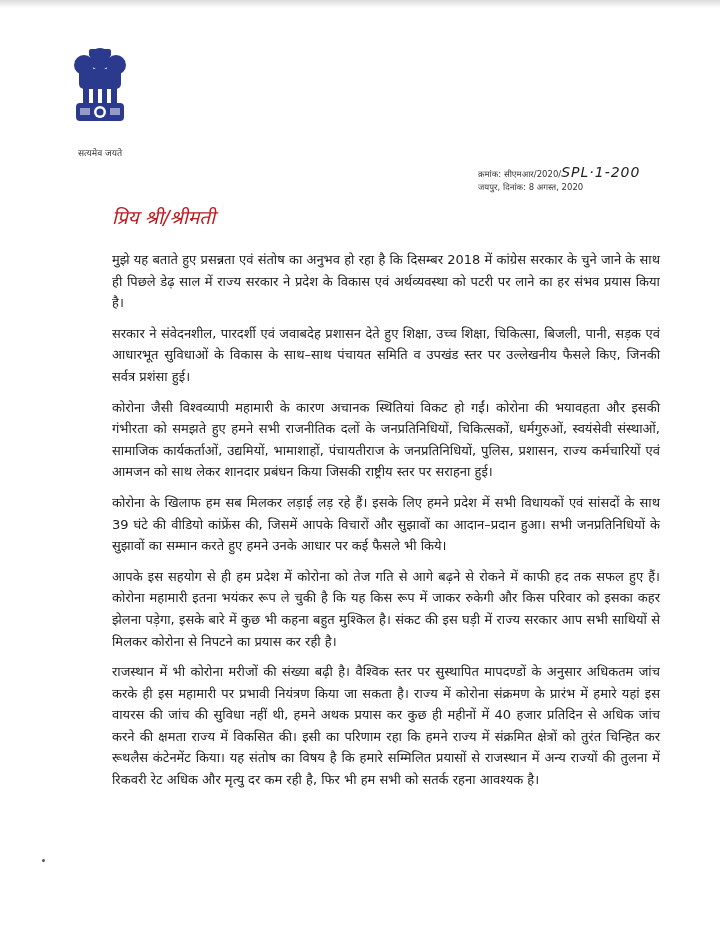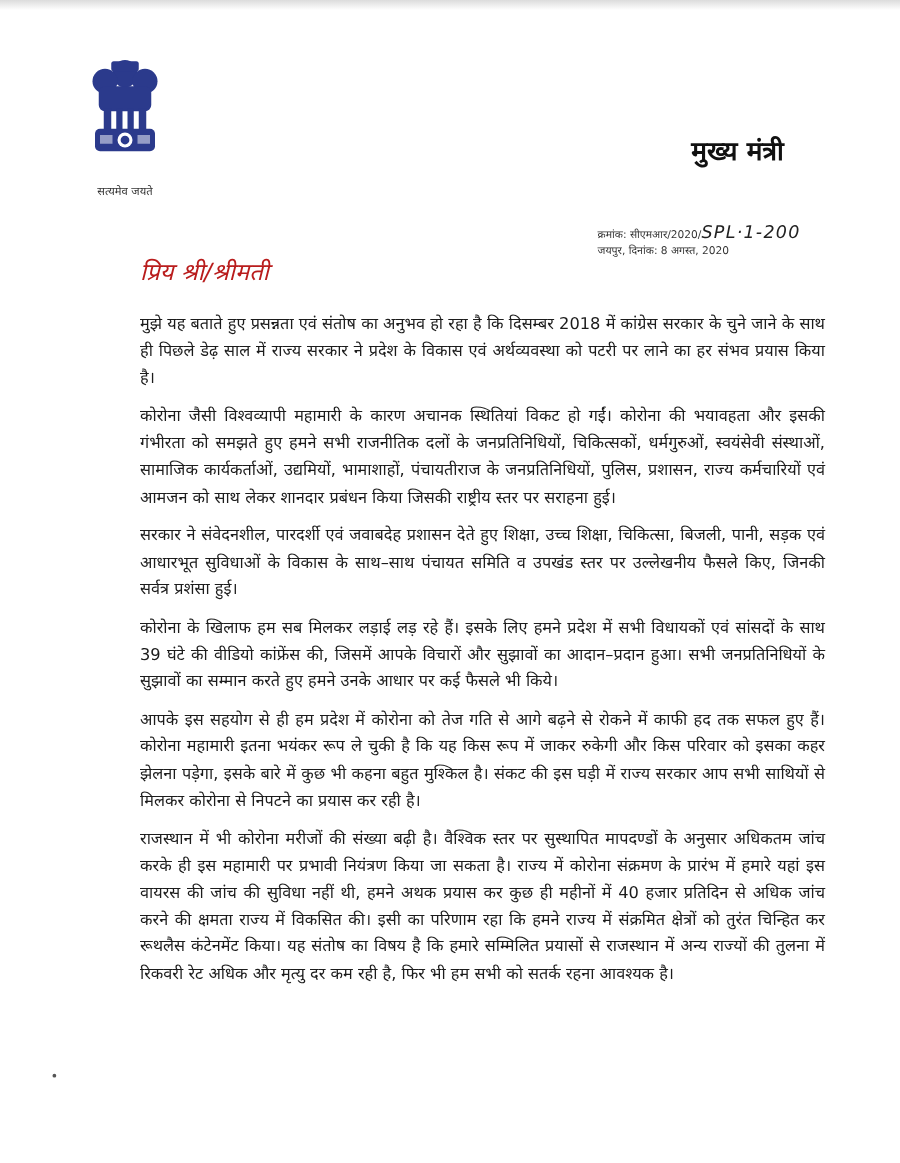--- a/index.html
+++ b/index.html
@@ -28,21 +28,21 @@
   }
   .designation .title {
     font-family: "DejaVu Sans", sans-serif; font-weight: bold;
     font-size: 21px; color: #111; line-height: 26px;
   }
   .designation .state {
     font-family: "DejaVu Sans", sans-serif;
     font-size: 15px; color: #222; line-height: 22px;
   }
   .ref-block {
-    position: absolute; left: 478px; top: 180px; width: 230px;
+    position: absolute; left: 478px; top: 166px; width: 230px;
     font-family: "DejaVu Sans", sans-serif; font-size: 8.5px; color: #333;
     line-height: 13px;
   }
   .ref-block .handwritten {
     font-family: "DejaVu Sans", sans-serif; font-style: italic;
     font-size: 14px; color: #222; letter-spacing: 1px;
   }
   .salutation {
     position: absolute; left: 112px; top: 204px;
     font-family: "DejaVu Sans", sans-serif; font-size: 19px; color: #b91c1c; font-style: italic;
@@ -83,34 +83,33 @@
     </g>
     <circle cx="33" cy="67" r="6" fill="#ffffff"></circle>
     <circle cx="33" cy="67" r="3.5" fill="#2b3a8c"></circle>
     <rect x="13" y="63" width="10" height="7" fill="#ffffff" opacity="0.5"></rect>
     <rect x="43" y="63" width="10" height="7" fill="#ffffff" opacity="0.5"></rect>
   </svg>
 </div>
 <div class="motto">सत्यमेव जयते</div>
 
 <div class="designation">
-  <div class="title">मुख्य मंत्री</div>
 </div>
 
 <div class="ref-block">
   <div>
     <span>क्रमांक: सीएमआर/2020/</span><span class="handwritten">SPL·1-200</span>
   </div>
   <div>जयपुर, दिनांक: 8 अगस्त, 2020</div>
 </div>
 
 <div class="salutation">प्रिय श्री/श्रीमती</div>
 
 <div class="body-text">
   <p>मुझे यह बताते हुए प्रसन्नता एवं संतोष का अनुभव हो रहा है कि दिसम्बर 2018 में कांग्रेस सरकार के चुने जाने के साथ ही पिछले डेढ़ साल में राज्य सरकार ने प्रदेश के विकास एवं अर्थव्यवस्था को पटरी पर लाने का हर संभव प्रयास किया है।</p>
+  <p>सरकार ने संवेदनशील, पारदर्शी एवं जवाबदेह प्रशासन देते हुए शिक्षा, उच्च शिक्षा, चिकित्सा, बिजली, पानी, सड़क एवं आधारभूत सुविधाओं के विकास के साथ–साथ पंचायत समिति व उपखंड स्तर पर उल्लेखनीय फैसले किए, जिनकी सर्वत्र प्रशंसा हुई।</p>
   <p>कोरोना जैसी विश्वव्यापी महामारी के कारण अचानक स्थितियां विकट हो गईं। कोरोना की भयावहता और इसकी गंभीरता को समझते हुए हमने सभी राजनीतिक दलों के जनप्रतिनिधियों, चिकित्सकों, धर्मगुरुओं, स्वयंसेवी संस्थाओं, सामाजिक कार्यकर्ताओं, उद्यमियों, भामाशाहों, पंचायतीराज के जनप्रतिनिधियों, पुलिस, प्रशासन, राज्य कर्मचारियों एवं आमजन को साथ लेकर शानदार प्रबंधन किया जिसकी राष्ट्रीय स्तर पर सराहना हुई।</p>
-  <p>सरकार ने संवेदनशील, पारदर्शी एवं जवाबदेह प्रशासन देते हुए शिक्षा, उच्च शिक्षा, चिकित्सा, बिजली, पानी, सड़क एवं आधारभूत सुविधाओं के विकास के साथ–साथ पंचायत समिति व उपखंड स्तर पर उल्लेखनीय फैसले किए, जिनकी सर्वत्र प्रशंसा हुई।</p>
   <p>कोरोना के खिलाफ हम सब मिलकर लड़ाई लड़ रहे हैं। इसके लिए हमने प्रदेश में सभी विधायकों एवं सांसदों के साथ 39 घंटे की वीडियो कांफ्रेंस की, जिसमें आपके विचारों और सुझावों का आदान–प्रदान हुआ। सभी जनप्रतिनिधियों के सुझावों का सम्मान करते हुए हमने उनके आधार पर कई फैसले भी किये।</p>
   <p>आपके इस सहयोग से ही हम प्रदेश में कोरोना को तेज गति से आगे बढ़ने से रोकने में काफी हद तक सफल हुए हैं। कोरोना महामारी इतना भयंकर रूप ले चुकी है कि यह किस रूप में जाकर रुकेगी और किस परिवार को इसका कहर झेलना पड़ेगा, इसके बारे में कुछ भी कहना बहुत मुश्किल है। संकट की इस घड़ी में राज्य सरकार आप सभी साथियों से मिलकर कोरोना से निपटने का प्रयास कर रही है।</p>
   <p>राजस्थान में भी कोरोना मरीजों की संख्या बढ़ी है। वैश्विक स्तर पर सुस्थापित मापदण्डों के अनुसार अधिकतम जांच करके ही इस महामारी पर प्रभावी नियंत्रण किया जा सकता है। राज्य में कोरोना संक्रमण के प्रारंभ में हमारे यहां इस वायरस की जांच की सुविधा नहीं थी, हमने अथक प्रयास कर कुछ ही महीनों में 40 हजार प्रतिदिन से अधिक जांच करने की क्षमता राज्य में विकसित की। इसी का परिणाम रहा कि हमने राज्य में संक्रमित क्षेत्रों को तुरंत चिन्हित कर रूथलैस कंटेनमेंट किया। यह संतोष का विषय है कि हमारे सम्मिलित प्रयासों से राजस्थान में अन्य राज्यों की तुलना में रिकवरी रेट अधिक और मृत्यु दर कम रही है, फिर भी हम सभी को सतर्क रहना आवश्यक है।</p>
 </div>
 
 <div class="speck"></div>
 
 </body></html>

